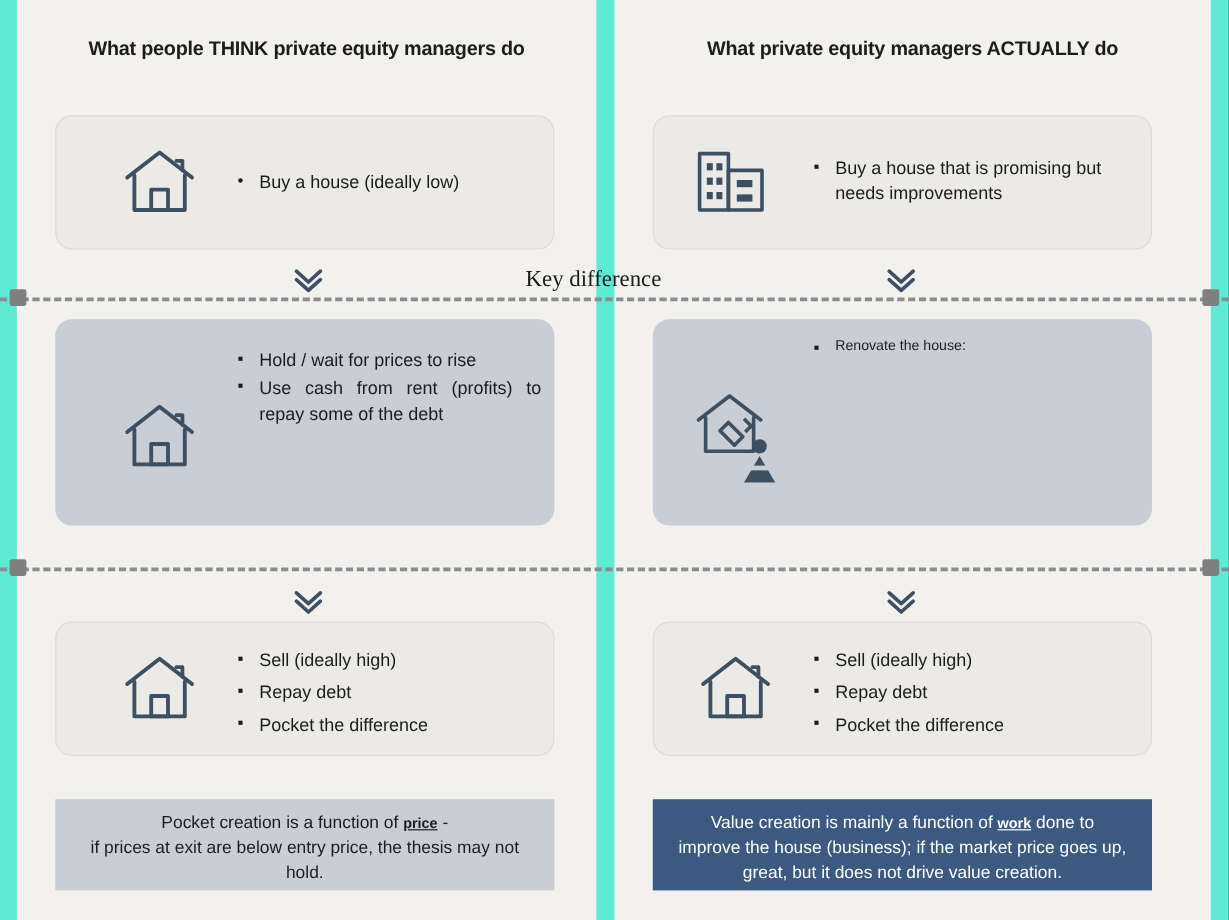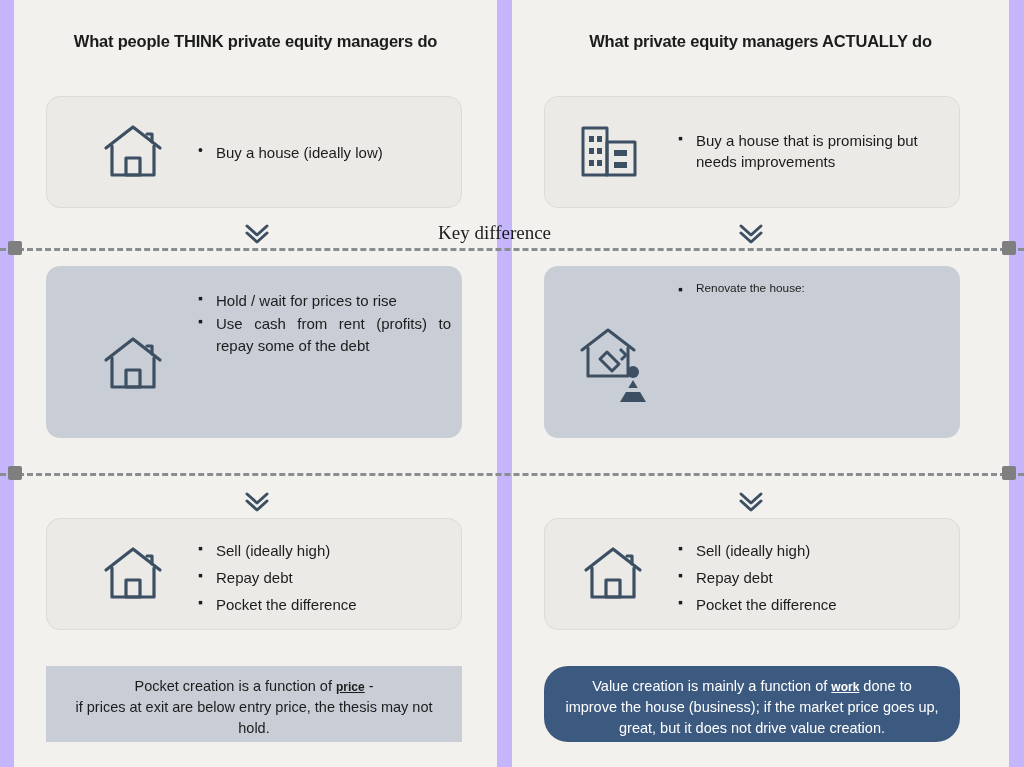--- a/index.html
+++ b/index.html
@@ -11,21 +11,21 @@
     width: 1024px;
     height: 767px;
     font-family: "Liberation Sans", sans-serif;
     position: relative;
     overflow: hidden;
   }
   .slide {
     position: absolute;
     left: 0; top: 0;
     width: 1024px; height: 767px;
-    background: #c4b5fd;
+    background: #5eead4;
   }
   .panel {
     position: absolute;
     top: 0;
     height: 767px;
     background: #f2f1ee;
   }
   .panel-left  { left: 14px;  width: 483px; }
   .panel-right { left: 512px; width: 497px; }
 
@@ -294,18 +294,18 @@
       <li class="sq">Repay debt</li>
       <li class="sq">Pocket the difference</li>
     </ul>
   </div>
 
   <div class="summary summary-grey" style="left:46px; top:666px; width:416px; height:76px; padding:10px 22px;">
     <span>Pocket creation is a function of </span><u>price</u><span> -</span><br>
     <span>if prices at exit are below entry price, the thesis may not hold.</span>
   </div>
 
-  <div class="summary summary-blue" style="left:544px; top:666px; width:416px; height:76px; padding:10px 18px;border-radius:24px;">
+  <div class="summary summary-blue" style="left:544px; top:666px; width:416px; height:76px; padding:10px 18px;">
     <span>Value creation is mainly a function of </span><u>work</u><span> done to</span><br>
     <span>improve the house (business); if the market price goes up, great, but it does not drive value creation.</span>
   </div>
 
 </div>
 
 </body></html>

